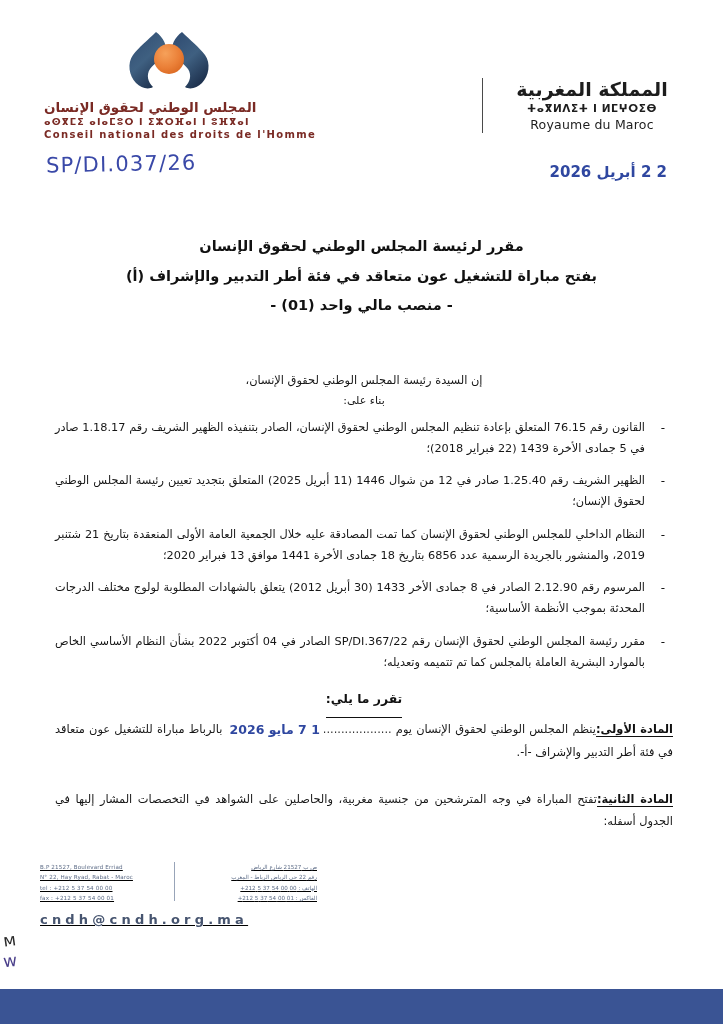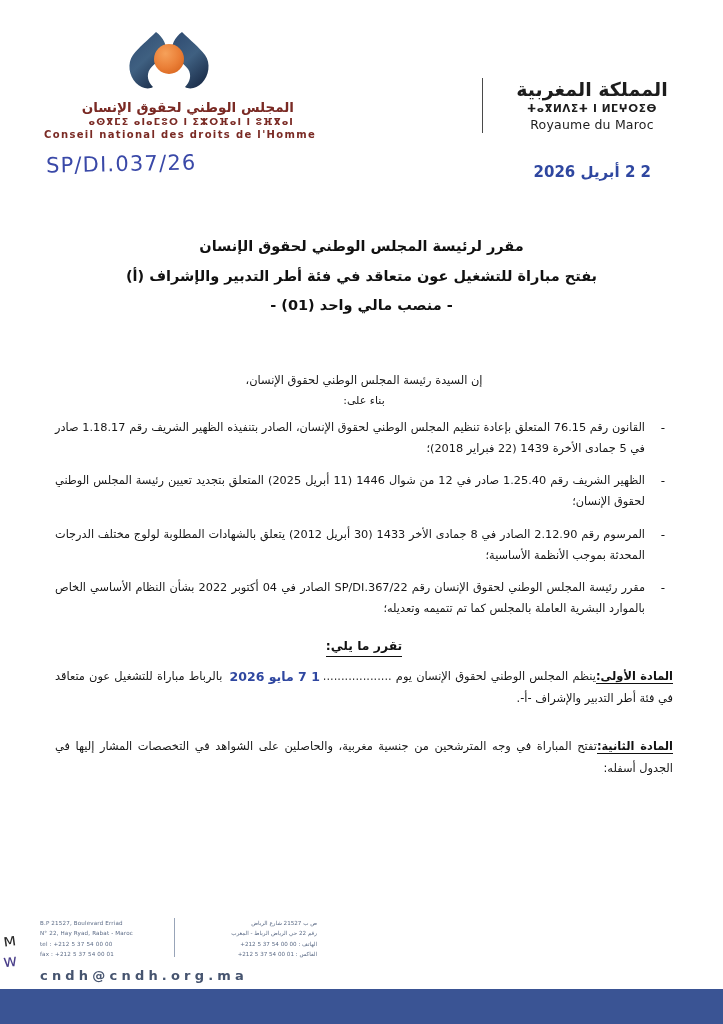--- a/index.html
+++ b/index.html
@@ -24,21 +24,21 @@
   .header {
     position: absolute;
     top: 0; left: 0; right: 0;
     height: 205px;
   }
   .logo-block {
     position: absolute;
     top: 28px;
     left: 44px;
     width: 250px;
-    text-align: right;
+    text-align: left;
   }
   .logo-mark {
     width: 86px;
     height: 66px;
     margin: 0 auto 6px auto;
     display: block;
   }
   .logo-ar {
     font-family: "DejaVu Sans", sans-serif;
     font-size: 13.5px;
@@ -117,21 +117,21 @@
     font-weight: 400;
     color: #1d1d1d;
     letter-spacing: 0.2px;
     direction: ltr;
     line-height: 1.35;
     white-space: nowrap;
   }
   .date-stamp {
     position: absolute;
     top: 163px;
-    right: 72px;
+    right: 56px;
     font-family: "DejaVu Sans", sans-serif;
     font-size: 15px;
     font-weight: 700;
     color: #2f47a0;
     direction: rtl;
     white-space: nowrap;
     letter-spacing: 0.5px;
   }
   .date-stamp .ds-day { letter-spacing: 3px; }
 
@@ -202,21 +202,21 @@
   .decide-line {
     margin-top: 18px;
     text-align: center;
     font-family: "DejaVu Sans", sans-serif;
     font-size: 12.4px;
     font-weight: 700;
     color: #111;
   }
   .decide-line span {
     border-bottom: 1.4px solid #111;
-    padding-bottom: 3px;
+    padding-bottom: 11px;
   }
 
   .article {
     margin-top: 12px;
     font-family: "DejaVu Sans", sans-serif;
     font-size: 11.4px;
     color: #161616;
     line-height: 1.9;
     text-align: justify;
     text-align-last: right;
@@ -241,23 +241,24 @@
     white-space: nowrap;
     vertical-align: -1px;
     padding: 0 3px;
   }
   .inserted-date .id-day { letter-spacing: 2.5px; }
 
   
   .footer {
     position: absolute;
     left: 40px;
-    top: 916px;
+    top: 860px;
     width: 320px;
     direction: ltr;
+    text-decoration: underline;
   }
   .footer-cols {
     display: flex;
     flex-direction: row;
     align-items: flex-start;
   }
   .footer-fr {
     font-family: "DejaVu Sans", sans-serif;
     font-size: 5.6px;
     line-height: 1.85;
@@ -369,20 +370,21 @@
   </div>
 
   <div class="body-block">
 
     <div class="intro-line">إن السيدة رئيسة المجلس الوطني لحقوق الإنسان،</div>
     <div class="intro-line small">بناء على:</div>
 
     <ul class="clauses">
       <li>القانون رقم 76.15 المتعلق بإعادة تنظيم المجلس الوطني لحقوق الإنسان، الصادر بتنفيذه الظهير الشريف رقم 1.18.17 صادر في 5 جمادى الأخرة 1439 (22 فبراير 2018)؛</li>
       <li>الظهير الشريف رقم 1.25.40 صادر في 12 من شوال 1446 (11 أبريل 2025) المتعلق بتجديد تعيين رئيسة المجلس الوطني لحقوق الإنسان؛</li>
+      <li>النظام الداخلي للمجلس الوطني لحقوق الإنسان كما تمت المصادقة عليه خلال الجمعية العامة الأولى المنعقدة بتاريخ 21 شتنبر 2019، والمنشور بالجريدة الرسمية عدد 6856 بتاريخ 18 جمادى الأخرة 1441 موافق 13 فبراير 2020؛</li>
       <li>المرسوم رقم 2.12.90 الصادر في 8 جمادى الأخر 1433 (30 أبريل 2012) يتعلق بالشهادات المطلوبة لولوج مختلف الدرجات المحدثة بموجب الأنظمة الأساسية؛</li>
       <li>مقرر رئيسة المجلس الوطني لحقوق الإنسان رقم SP/DI.367/22 الصادر في 04 أكتوبر 2022 بشأن النظام الأساسي الخاص بالموارد البشرية العاملة بالمجلس كما تم تتميمه وتعديله؛</li>
     </ul>
 
     <div class="decide-line">
       <span>تقرر ما يلي:</span>
     </div>
 
     <div class="article">
       <span class="art-label">المادة الأولى:</span><span>ينظم المجلس الوطني لحقوق الإنسان يوم</span>

